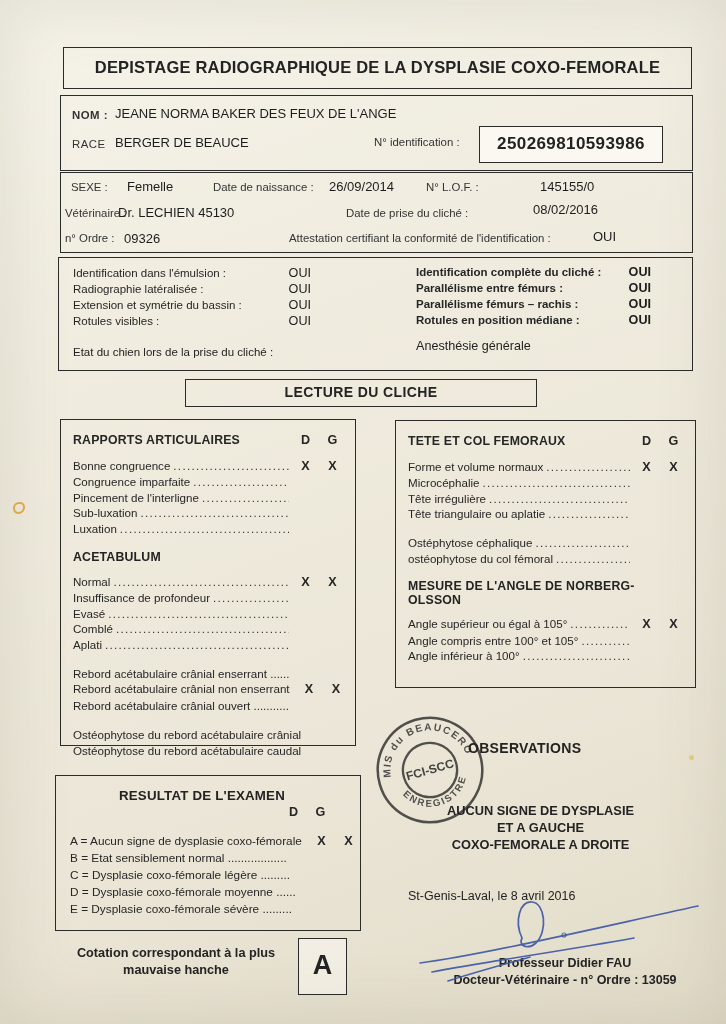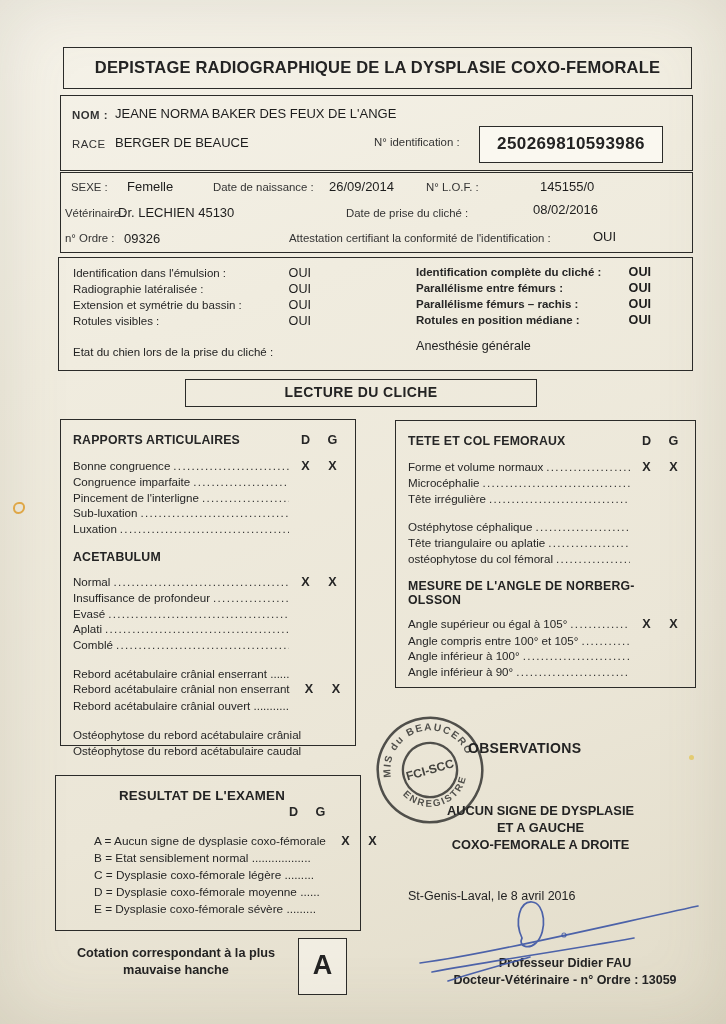--- a/index.html
+++ b/index.html
@@ -165,27 +165,27 @@
         <span class="dcol"></span>
         <span class="gcol"></span>
       </div>
     <div class="chk">
         <span class="lbl">Evasé</span>
         <span class="dots"></span>
         <span class="dcol"></span>
         <span class="gcol"></span>
       </div>
     <div class="chk">
+        <span class="lbl">Comblé</span>
+        <span class="dots"></span>
+        <span class="dcol"></span>
+        <span class="gcol"></span>
+      </div>
+    <div class="chk">
         <span class="lbl">Aplati</span>
-        <span class="dots"></span>
-        <span class="dcol"></span>
-        <span class="gcol"></span>
-      </div>
-    <div class="chk">
-        <span class="lbl">Comblé</span>
         <span class="dots"></span>
         <span class="dcol"></span>
         <span class="gcol"></span>
       </div>
 
     <div style="margin-top:13px;">
       <div class="chk">
           <span class="lbl">Rebord acétabulaire crânial enserrant ......</span>
           <span class="dots nod"></span>
           <span class="dcol"></span>
@@ -235,28 +235,28 @@
         <span class="dots"></span>
         <span class="dcol"></span>
         <span class="gcol"></span>
       </div>
     <div class="chk">
         <span class="lbl">Tête irrégulière</span>
         <span class="dots"></span>
         <span class="dcol"></span>
         <span class="gcol"></span>
       </div>
+    <div class="chk">
+        <span class="lbl">Tête triangulaire ou aplatie</span>
+        <span class="dots"></span>
+        <span class="dcol"></span>
+        <span class="gcol"></span>
+      </div>
     <div class="chk" style="margin-top:13px;">
         <span class="lbl">Ostéphytose céphalique</span>
-        <span class="dots"></span>
-        <span class="dcol"></span>
-        <span class="gcol"></span>
-      </div>
-    <div class="chk">
-        <span class="lbl">Tête triangulaire ou aplatie</span>
         <span class="dots"></span>
         <span class="dcol"></span>
         <span class="gcol"></span>
       </div>
     <div class="chk">
         <span class="lbl">ostéophytose du col fémoral</span>
         <span class="dots"></span>
         <span class="dcol"></span>
         <span class="gcol"></span>
       </div>
@@ -272,40 +272,34 @@
         <span class="gcol">X</span>
       </div>
     <div class="chk">
         <span class="lbl">Angle compris entre 100° et 105°</span>
         <span class="dots"></span>
         <span class="dcol"></span>
         <span class="gcol"></span>
       </div>
     <div class="chk">
         <span class="lbl">Angle inférieur à 100°</span>
-        <span class="dots"></span>
-        <span class="dcol"></span>
-        <span class="gcol"></span>
-      </div>
-    <div class="chk">
-        <span class="lbl">Angle inférieur à 90°</span>
         <span class="dots"></span>
         <span class="dcol"></span>
         <span class="gcol"></span>
       </div>
   </div>
 
   <div class="abs bx" style="left:55px;top:775px;width:306px;height:156px;padding:12px 26px 0 14px;box-sizing:border-box;">
     <div style="text-align:center;font-weight:700;font-size:13.3px;letter-spacing:.2px;">RESULTAT DE L'EXAMEN</div>
     <div class="chk" style="margin-top:2px;">
       <span class="lbl" style="flex:1;"></span>
       <span class="dcol">D</span>
       <span class="gcol">G</span>
     </div>
-    <div style="margin-top:12px;margin-left:24px;">
+    <div style="margin-top:12px;">
       <div class="chk" style="font-size:11.8px;line-height:17px;">
           <span class="lbl">A = Aucun signe de dysplasie coxo-fémorale</span>
           <span class="dots nod"></span>
           <span class="dcol">X</span>
           <span class="gcol">X</span>
         </div>
       <div class="chk" style="font-size:11.8px;line-height:17px;">
           <span class="lbl">B = Etat sensiblement normal ..................</span>
           <span class="dots nod"></span>
         </div>

